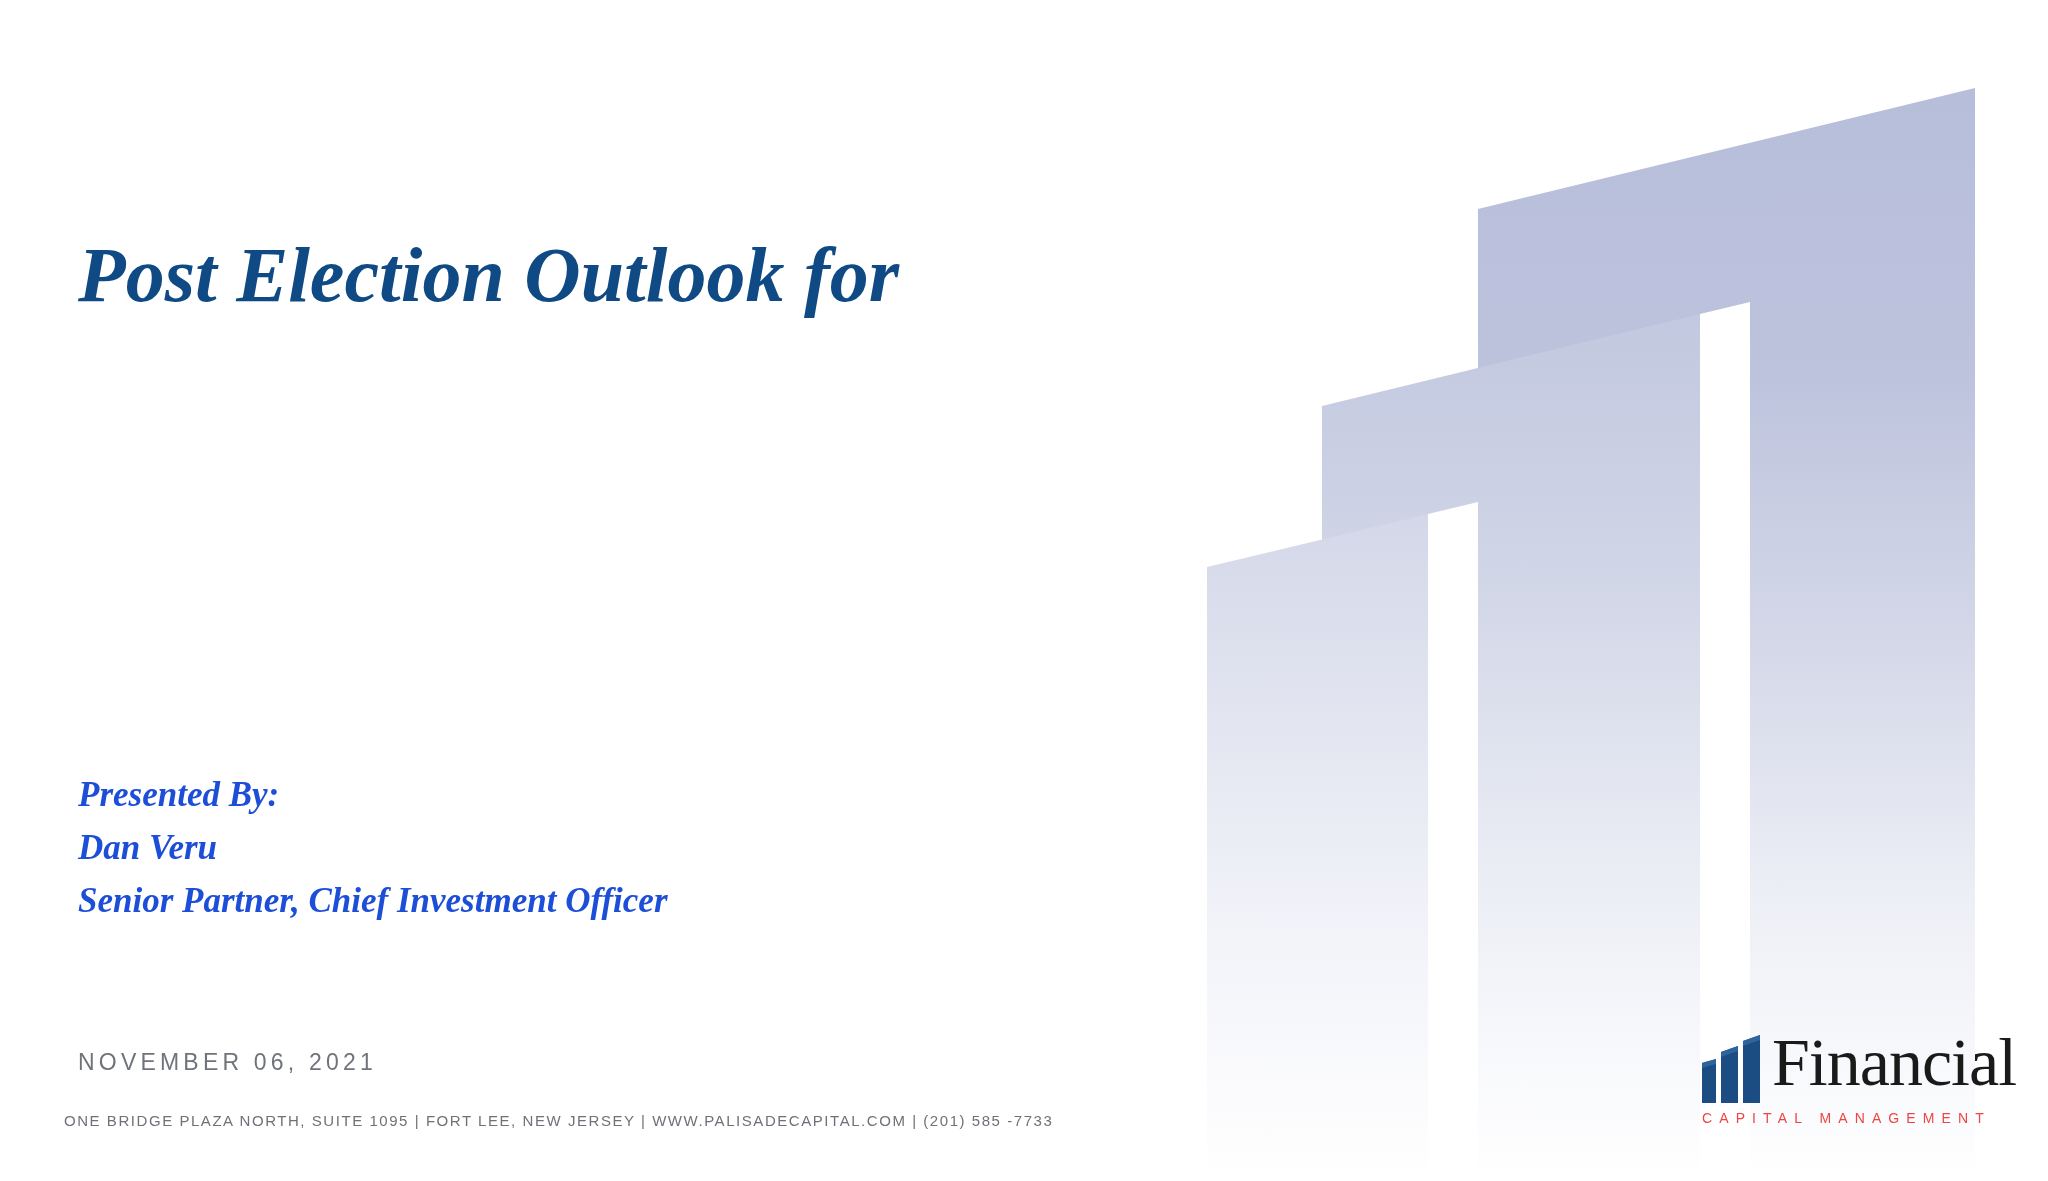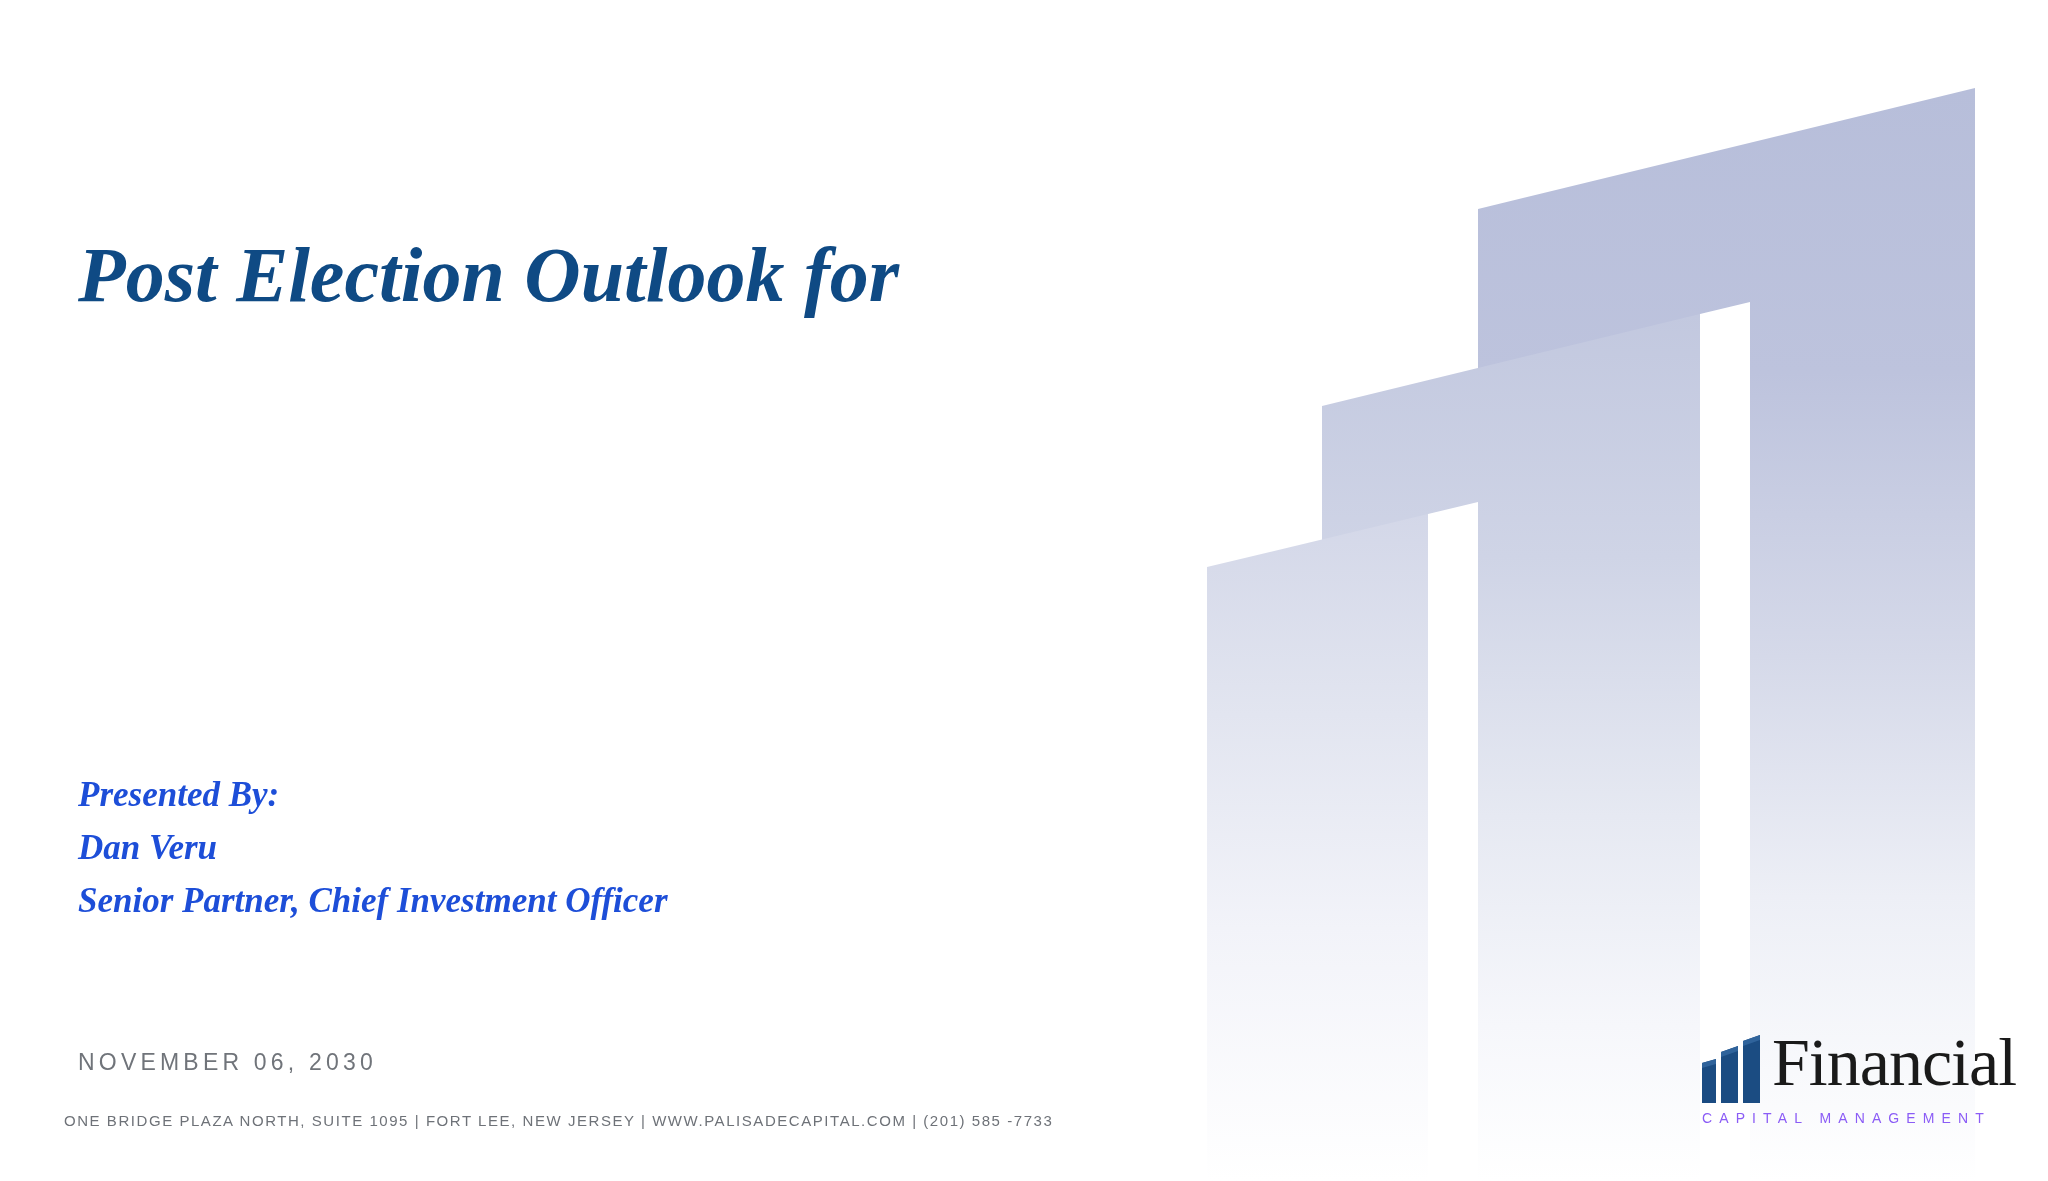--- a/index.html
+++ b/index.html
@@ -117,21 +117,21 @@
     color: #1A1A1A;
     letter-spacing: -1px;
   }
   #logo-tagline {
     position: absolute;
     left: 2px;
     top: 81px;
     font-family: "Liberation Sans", sans-serif;
     font-size: 14px;
     letter-spacing: 7.1px;
-    color: #8b5cf6;
+    color: #ef4444;
     white-space: nowrap;
   }
 </style>
 </head>
 <body>
 
 <div id="slide">
 
   <svg id="bg-graphic" viewBox="0 0 2048 1181" width="2048" height="1181" xmlns="http://www.w3.org/2000/svg">
     <defs>
@@ -171,21 +171,21 @@
   <div id="title-block">
     <div class="title-line">Post Election Outlook for</div>
   </div>
 
   <div id="presenter-block">
     <div class="presenter-line">Presented By:</div>
     <div class="presenter-line">Dan Veru</div>
     <div class="presenter-line">Senior Partner, Chief Investment Officer</div>
   </div>
 
-  <div id="date-line">NOVEMBER 06, 2030</div>
+  <div id="date-line">NOVEMBER 06, 2021</div>
 
   <div id="address-line">ONE BRIDGE PLAZA NORTH, SUITE 1095  |  FORT LEE, NEW JERSEY  |  WWW.PALISADECAPITAL.COM  |  (201) 585 -7733</div>
 
   <div id="logo">
     <div id="logo-row">
       <svg id="logo-mark" width="62" height="72" viewBox="0 0 62 72" xmlns="http://www.w3.org/2000/svg">
 
         <path d="M 2,30 L 16,26 L 16,70 L 2,70 Z" fill="#1B4C82"></path>
 
         <path d="M 21,19 L 38,13 L 38,70 L 21,70 Z" fill="#1B4C82"></path>

